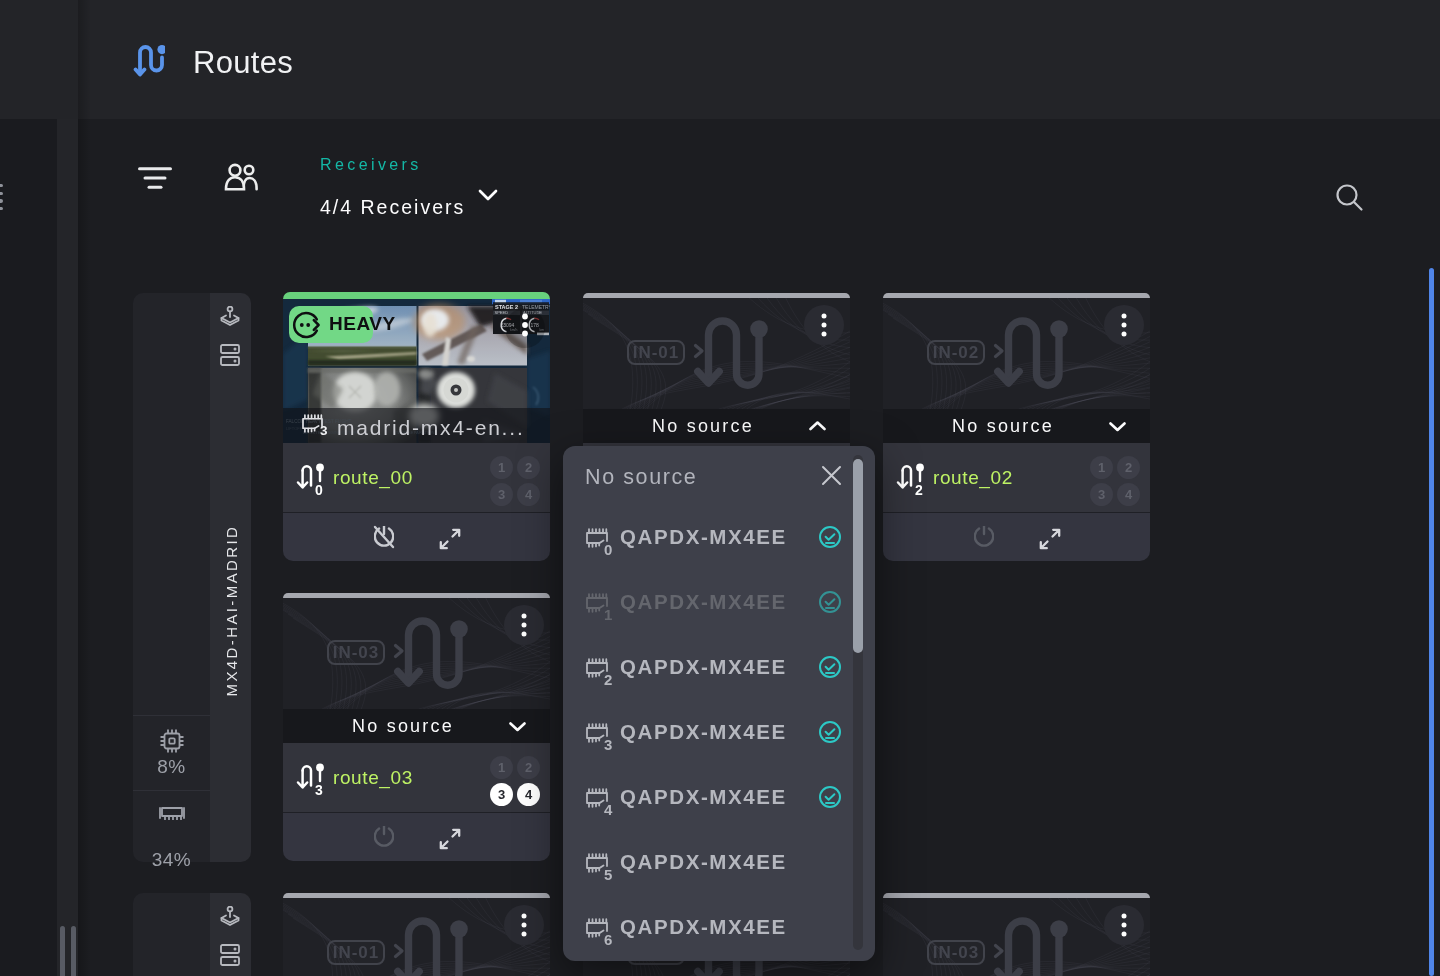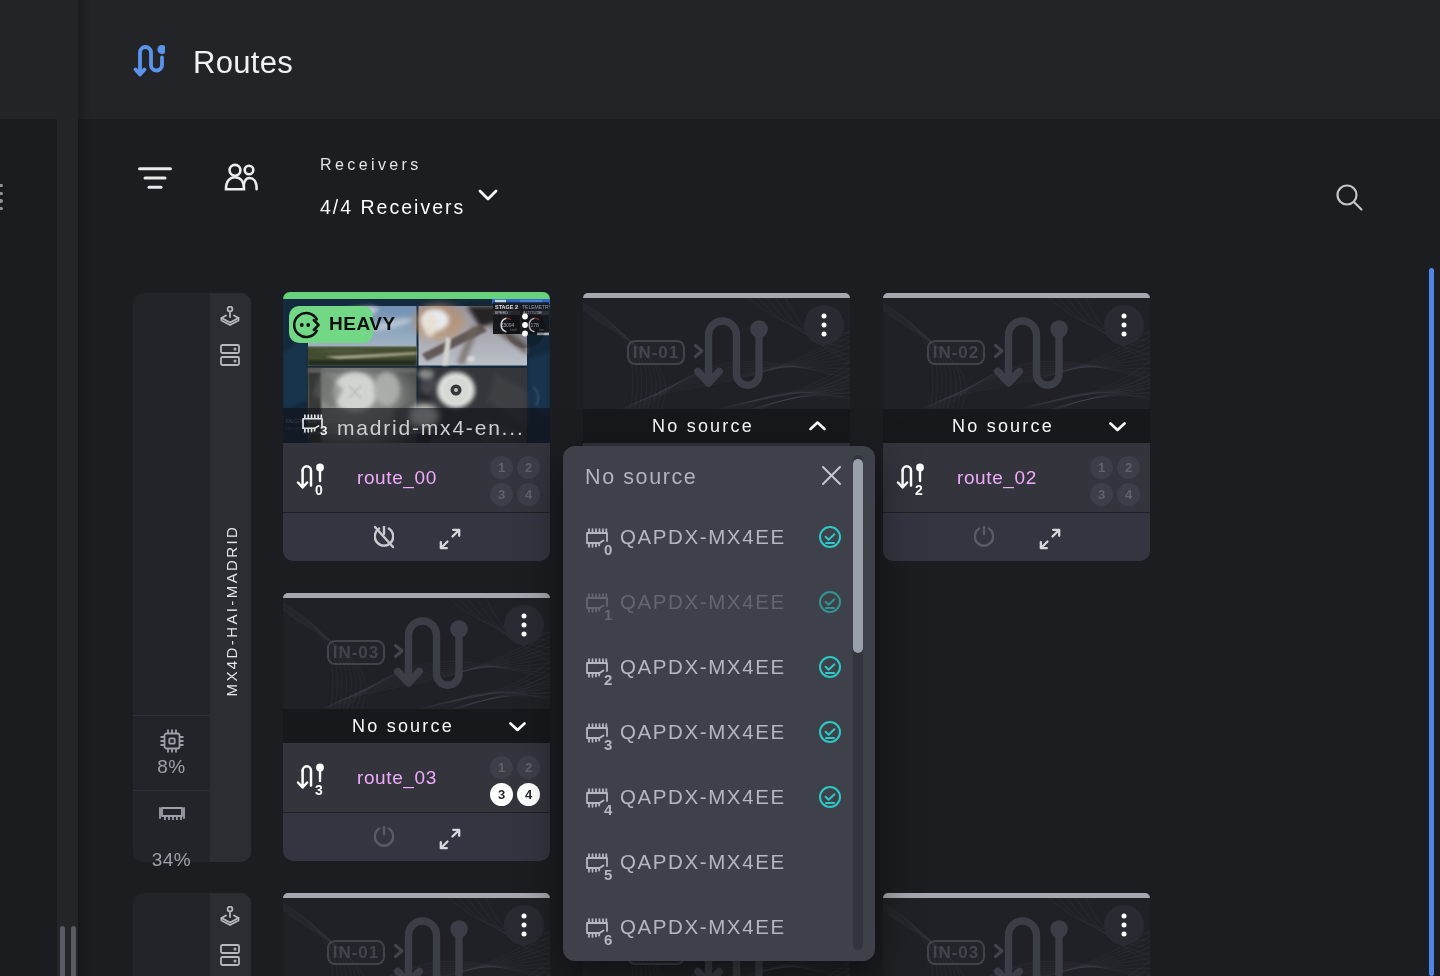--- a/index.html
+++ b/index.html
@@ -2,37 +2,37 @@
 <html><head><meta charset="utf-8">
 <style>
 *{margin:0;padding:0;box-sizing:border-box;}
 html,body{width:1440px;height:976px;overflow:hidden;background:#1c1d21;font-family:"Liberation Sans",sans-serif;}
 .abs{position:absolute;}
 #root{position:absolute;top:0;left:0;width:1440px;height:788px;background:#1c1d21;}
 .hdr{position:absolute;top:0;left:0;width:1440px;height:119px;background:#232428;}
 .sideL{position:absolute;top:119px;left:0;width:57px;height:857px;background:#1a1b1f;}
 .strip{position:absolute;top:119px;left:57px;width:21px;height:857px;background:#242529;}
 .routes-t{position:absolute;left:193px;top:45px;font-size:31px;font-weight:500;color:#f1f2f4;letter-spacing:0.3px;}
-.lblg{position:absolute;left:320px;top:156px;font-size:16px;font-weight:500;color:#e5e5e5;letter-spacing:3.4px;}
+.lblg{position:absolute;left:320px;top:156px;font-size:16px;font-weight:500;color:#14b8a6;letter-spacing:3.4px;}
 .lblw{position:absolute;left:320px;top:196px;font-size:19.5px;font-weight:500;color:#fcfcfd;letter-spacing:2px;}
 .card{position:absolute;width:267px;}
 .cbar{position:absolute;left:0;top:0;width:267px;height:5px;background:#a6a8af;border-radius:8px 8px 0 0;}
 .cthumb{position:absolute;left:0;top:5px;width:267px;height:111px;background:#202126;overflow:hidden;}
 .cnosrc{position:absolute;left:0;top:116px;width:267px;height:34px;background:#17181c;}
 .cnosrc .t{position:absolute;width:240px;text-align:center;top:7px;font-size:18px;font-weight:500;color:#fbfbfc;letter-spacing:2.2px;}
 .cbody{position:absolute;left:0;top:150px;width:267px;height:69px;background:#33343c;}
 .cfoot{position:absolute;left:0;top:220px;width:267px;height:48px;background:#343540;border-radius:0 0 10px 10px;}
 .cdiv{position:absolute;left:0;top:219px;width:267px;height:1px;background:#1f2026;}
-.rname{position:absolute;left:50px;top:24px;font-size:19px;font-weight:500;color:#f0abfc;letter-spacing:0.6px;margin-left:24px;}
+.rname{position:absolute;left:50px;top:24px;font-size:19px;font-weight:500;color:#bef264;letter-spacing:0.6px;}
 .ncirc{position:absolute;width:23px;height:23px;border-radius:50%;background:#3d3e48;color:#5f616b;font-size:13px;font-weight:700;text-align:center;line-height:23px;}
 .ncirc.on{background:#ffffff;color:#26272d;}
 .dd{position:absolute;left:563px;top:446px;width:312px;height:515px;background:#3e404a;border-radius:12px;box-shadow:0 14px 44px rgba(0,0,0,0.5);}
 .dd .hd{position:absolute;left:22px;top:19px;font-size:21.5px;font-weight:500;color:#b2b4bc;letter-spacing:1.6px;}
 .dditem{position:absolute;left:0;width:312px;height:65px;}
-.dditem .tx{position:absolute;left:57px;top:20px;font-size:20.5px;font-weight:400;color:#b5b7be;letter-spacing:1.6px;}
+.dditem .tx{position:absolute;left:57px;top:20px;font-size:20.5px;font-weight:700;color:#b5b7be;letter-spacing:1.6px;}
 .dditem.dim .tx{color:#64666d;}
 .vtext{position:absolute;transform:rotate(-90deg);transform-origin:center;font-size:15px;color:#e6e7ea;letter-spacing:2.4px;white-space:nowrap;font-weight:400;}
 .statpct{position:absolute;width:77px;text-align:center;font-size:19px;color:#9da0a8;font-weight:400;letter-spacing:0.5px;}
 .inbadge{position:absolute;left:44px;top:42px;width:58px;height:25px;border:2.5px solid #41434b;border-radius:8px;color:#43454e;font-size:17px;font-weight:700;text-align:center;line-height:21px;letter-spacing:1px;background:rgba(255,255,255,0.015);}
 </style></head><body>
 <div id="root">
 
 <svg width="0" height="0" style="position:absolute">
 <defs>
 <g id="waves" fill="none" stroke="#5d6370" stroke-opacity="0.16" stroke-width="0.8">

